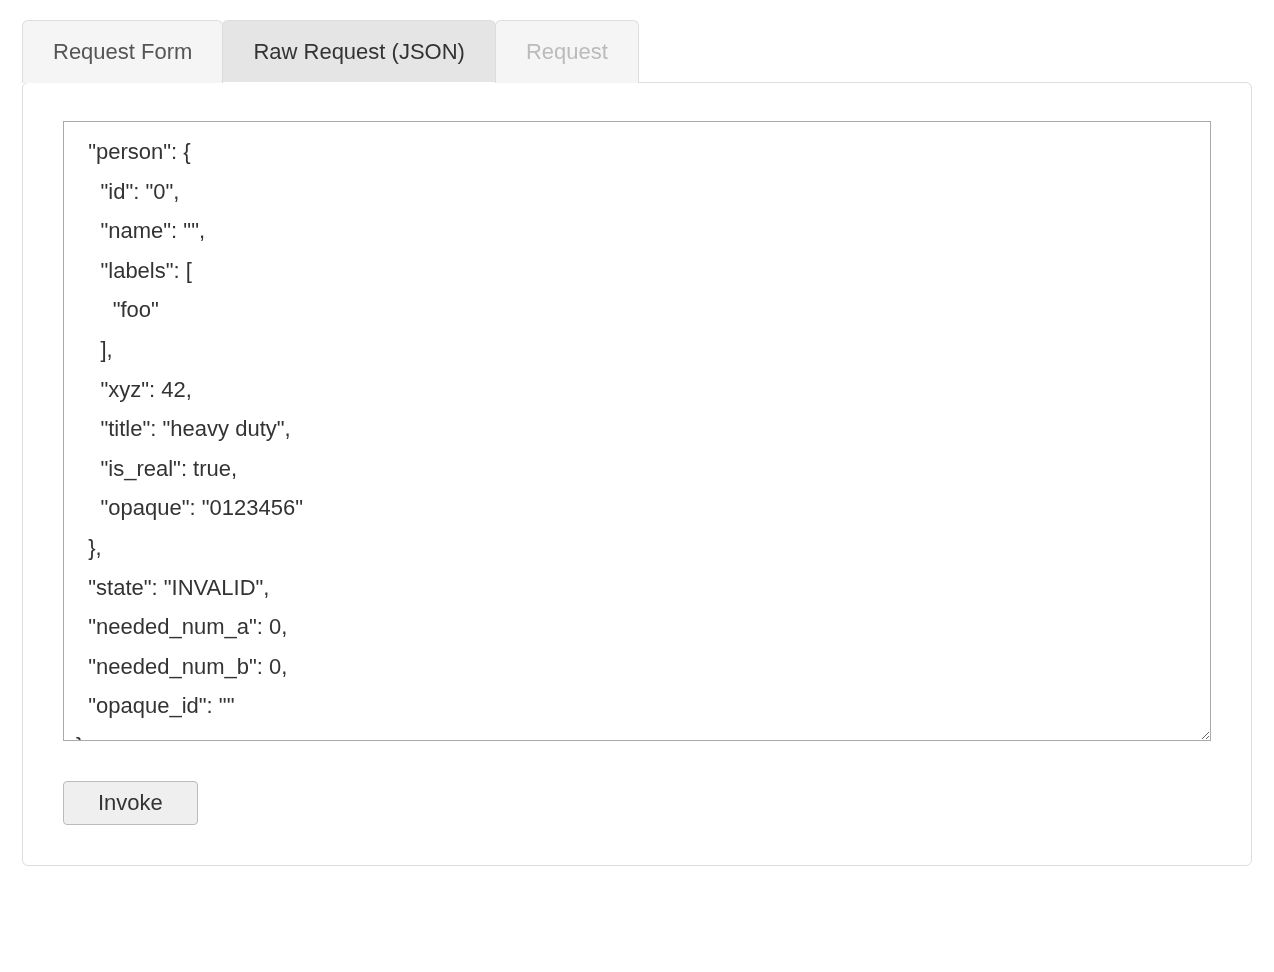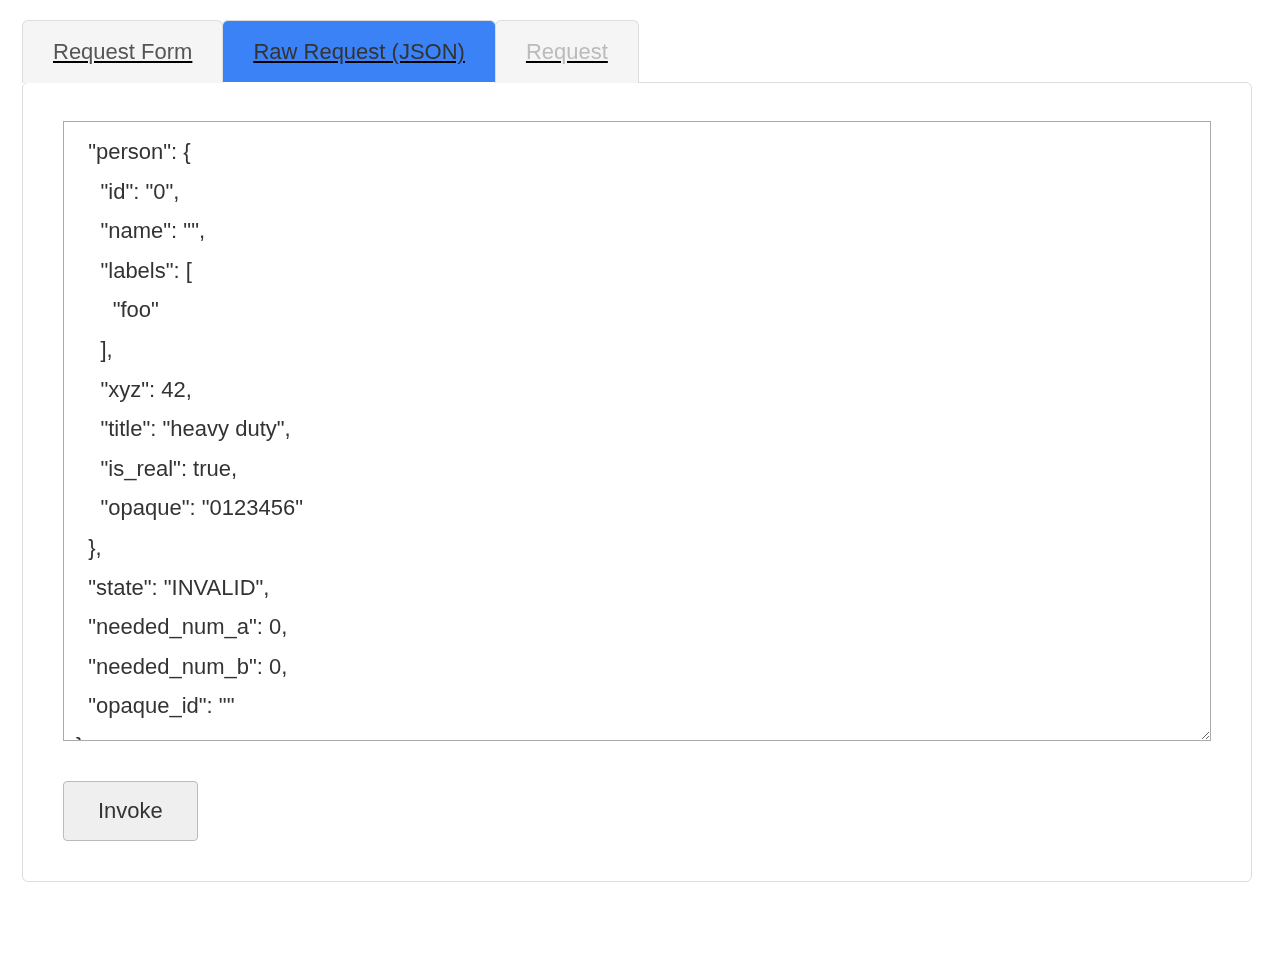--- a/index.html
+++ b/index.html
@@ -8,42 +8,41 @@
       padding: 0;
     }
     body {
       font-family: -apple-system, BlinkMacSystemFont, "Segoe UI", Helvetica, Arial, sans-serif;
       background: #fff;
       padding: 20px;
     }
     .container {
       max-width: 1230px;
       margin: 0 auto;
-      text-decoration: underline;
     }
     .tabs {
       display: flex;
       position: relative;
       z-index: 2;
     }
     .tab {
       padding: 18px 30px;
       font-size: 22px;
       color: #555;
       background: #f5f5f5;
       border: 1px solid #ddd;
       border-bottom: none;
       border-top-left-radius: 6px;
       border-top-right-radius: 6px;
       cursor: pointer;
       margin-right: -1px;
       position: relative;
     }
     .tab.active {
-      background: #3b82f6;
+      background: #e5e5e5;
       color: #333;
       border-color: #ddd;
       z-index: 3;
     }
     .tab.active::after {
       content: "";
       position: absolute;
       left: 0;
       right: 0;
       bottom: -2px;
@@ -72,21 +71,21 @@
       line-height: 1.8;
       color: #333;
       border: 1px solid #aaa;
       border-radius: 0;
       resize: both;
       white-space: pre;
       overflow: auto;
     }
     .invoke-button {
       margin-top: 36px;
-      padding: 16px 34px;
+      padding: 8px 34px;
       font-size: 22px;
       color: #333;
       background: #efefef;
       border: 1px solid #bbb;
       border-radius: 4px;
       cursor: pointer;
     }
   </style>
 </head>
 <body>

